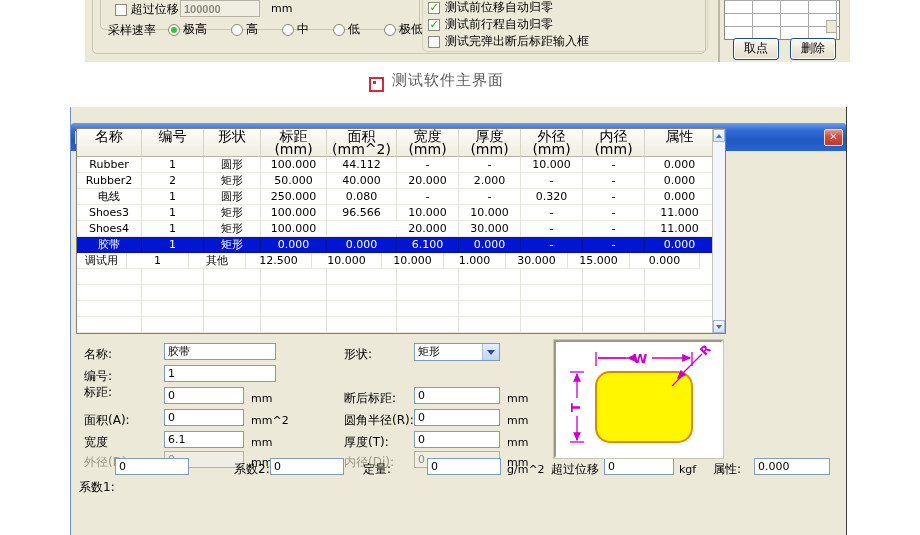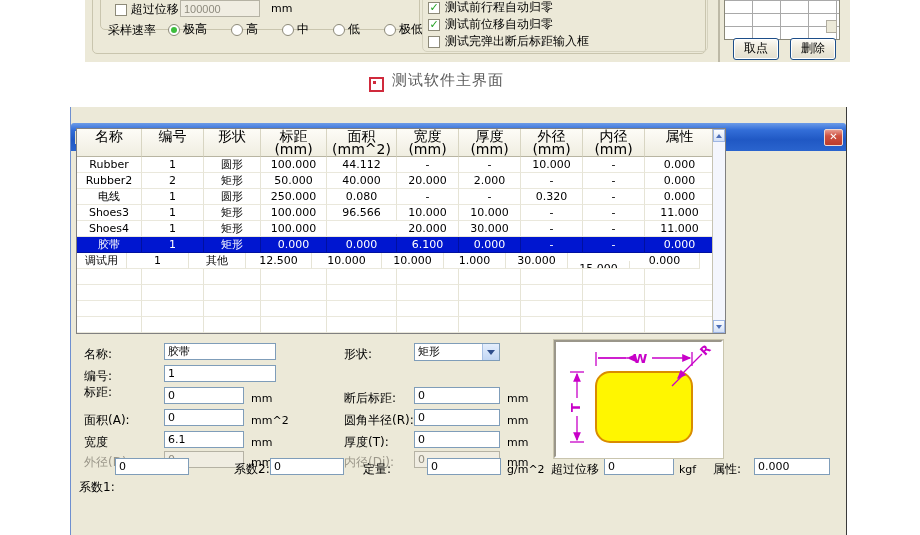--- a/index.html
+++ b/index.html
@@ -10,21 +10,21 @@
   
   .top-strip{left:85px;top:0;width:765px;height:62px;background:#ECE9D8;}
   .groupbox{position:absolute;border:1px solid #C9C5AE;border-radius:5px;}
   .tp-label{position:absolute;font-size:12px;white-space:nowrap;}
   .cbx{display:inline-block;width:12px;height:12px;background:#fff;border:1px solid #8D8A79;
        box-sizing:border-box;vertical-align:middle;font-size:11px;line-height:10px;text-align:center;
        color:#21A121;font-weight:bold;}
   .cb-row{height:17px;line-height:14px;white-space:nowrap;font-size:12px;}
   .cb-row .cbx{margin-right:5px;}
   .dis-input{background:#F0EDE2;border:1px solid #B5B2A4;color:#8E8B7E;font-size:11px;
-             padding:0 3px;box-sizing:border-box;}
+             padding:0 3px;box-sizing:border-box;font-weight:bold;}
   .radio-row{position:absolute;display:flex;gap:24px;align-items:center;}
   .radio-item{display:flex;align-items:center;gap:3px;white-space:nowrap;}
   .radio{width:12px;height:12px;border-radius:50%;border:1px solid #8D8A79;background:#fff;
          box-sizing:border-box;position:relative;}
   .radio.sel::after{content:"";position:absolute;left:2px;top:2px;width:6px;height:6px;
          border-radius:50%;background:#3DBE3D;}
   .tp-grid{background:#fff;border:1px solid #8a8878;
     background-image:repeating-linear-gradient(0deg,transparent 0 12px,#A9A9A9 12px 13px),
                      repeating-linear-gradient(90deg,transparent 0 27px,#A9A9A9 27px 28px);}
   .xp-btn{position:absolute;height:20px;background:linear-gradient(#FDFBF6,#EFEBDD 45%,#E3DFCF);
@@ -125,22 +125,22 @@
       </div>
       <div class="radio-item">
         <span class="radio"></span>
         <span>极低</span>
       </div>
     </div>
 
   <div class="vsep" style="left:633px;top:0;height:62px;"></div>
 
   <div class="abs" style="left:343px;top:0;">
+      <div class="cb-row"><span class="cbx">✓</span><span>测试前位移自动归零</span></div>
       <div class="cb-row"><span class="cbx">✓</span><span>测试前行程自动归零</span></div>
-      <div class="cb-row"><span class="cbx">✓</span><span>测试前位移自动归零</span></div>
       <div class="cb-row"><span class="cbx"></span><span>测试完弹出断后标距输入框</span></div>
     </div>
   <div class="groupbox" style="left:337px;top:-22px;width:284px;height:72px;border-color:#D5D2BE;"></div>
 
   <div class="abs tp-grid" style="left:639px;top:-4px;width:114px;height:42px;"></div>
   <div class="abs" style="left:741px;top:20px;width:11px;height:13px;background:#ECE9D8;border:1px solid #B0ACA0;box-sizing:border-box;"></div>
   <div class="xp-btn" style="left:648px;top:38px;width:44px;">取点</div>
   <div class="xp-btn" style="left:705px;top:38px;width:44px;">删除</div>
 </div>
 
@@ -270,21 +270,21 @@
           </div>
           <div class="tr">
             <div class="td" style="width: 50px;">调试用</div>
             <div class="td" style="width: 62px;">1</div>
             <div class="td" style="width: 57px;">其他</div>
             <div class="td" style="width: 66px;">12.500</div>
             <div class="td" style="width: 70px;">10.000</div>
             <div class="td" style="width: 62px;">10.000</div>
             <div class="td" style="width: 62px;">1.000</div>
             <div class="td" style="width: 62px;">30.000</div>
-            <div class="td" style="width: 62px; margin-top: 8px;">15.000</div>
+            <div class="td" style="width: 62px;">15.000</div>
             <div class="td" style="width: 70px;">0.000</div>
           </div>
           <div class="tr">
             <div class="td" style="width: 65px;"></div>
             <div class="td" style="width: 62px;"></div>
             <div class="td" style="width: 57px;"></div>
             <div class="td" style="width: 66px;"></div>
             <div class="td" style="width: 70px;"></div>
             <div class="td" style="width: 62px;"></div>
             <div class="td" style="width: 62px;"></div>

